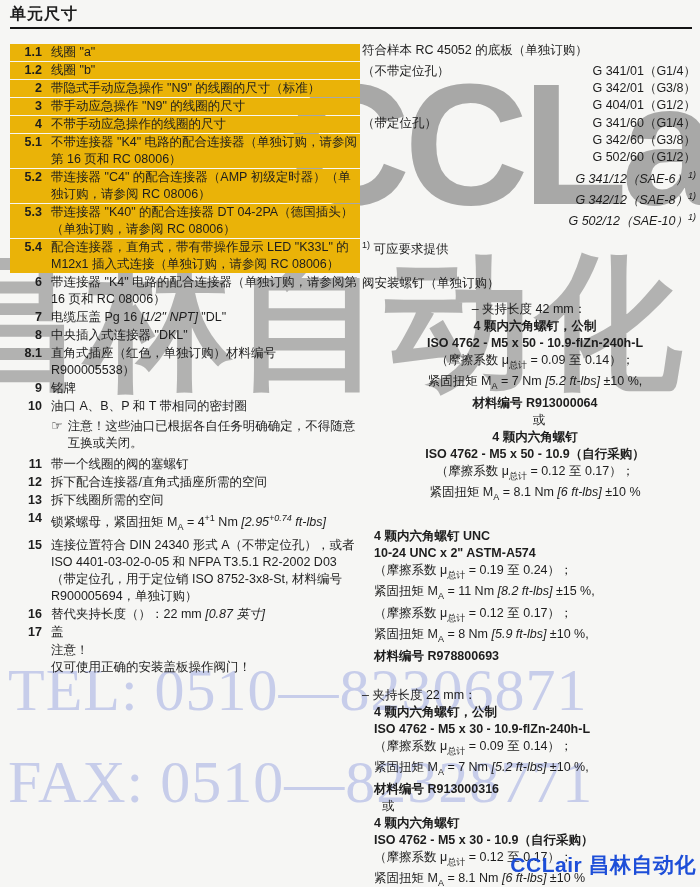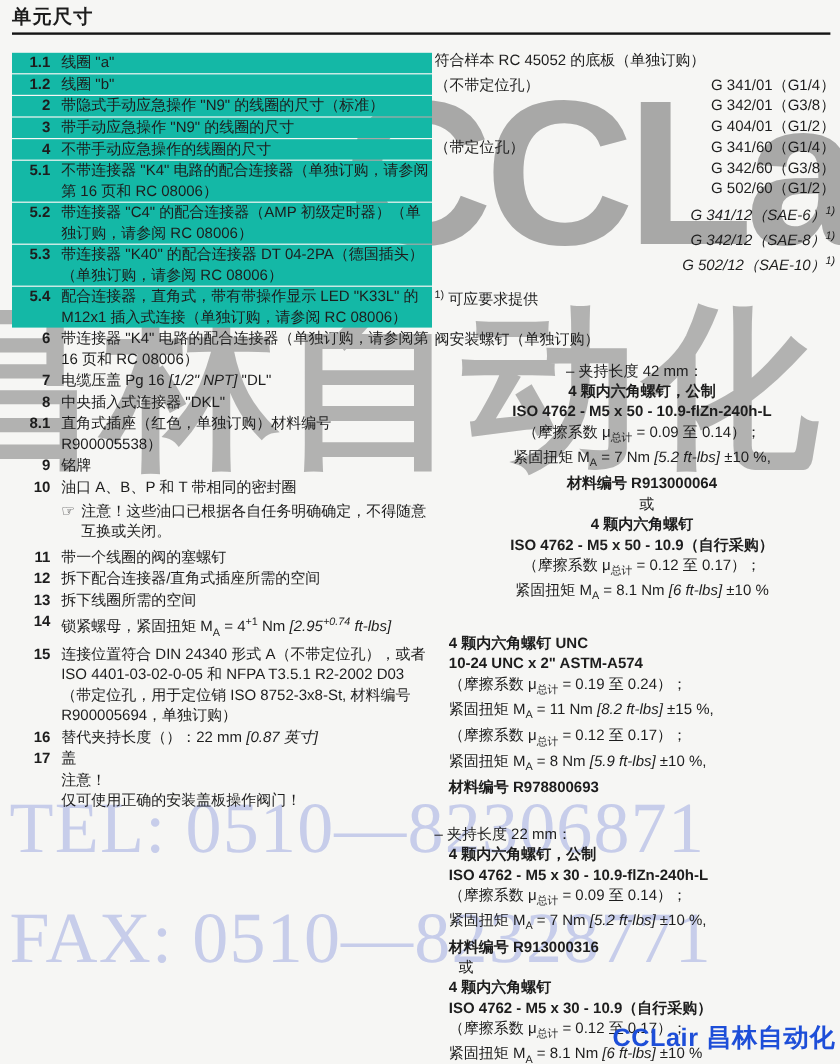--- a/index.html
+++ b/index.html
@@ -24,21 +24,21 @@
     font-size:60px;color:#c7cdea;white-space:nowrap;z-index:0;letter-spacing:1px;}
   .wm-tel{top:656px;}
   .wm-fax{top:748px;}
 
   
   .col-left{position:absolute;left:10px;top:44px;width:350px;font-size:12.5px;line-height:17px;z-index:1;}
   .col-right{position:absolute;left:362px;top:42px;width:334px;font-size:12.5px;line-height:17px;z-index:1;}
 
   
   .li{display:flex;margin-bottom:1px;}
-  .li.hl{background:#14b8a6;}
+  .li.hl{background:#eab308;}
   .li .num{flex:0 0 32px;text-align:right;margin-right:9px;font-weight:bold;}
   .li .txt{flex:1;}
   .note{display:flex;gap:5px;margin:3px 0 4px 41px;}
   .note-icon{flex:0 0 auto;font-size:13px;line-height:16px;}
   .warn{margin:1px 0 0 41px;}
 
   
   .bp-title{margin-bottom:4px;}
   .bp-group{display:flex;margin-bottom:1px;}
   .bp-label{flex:0 0 142px;}

